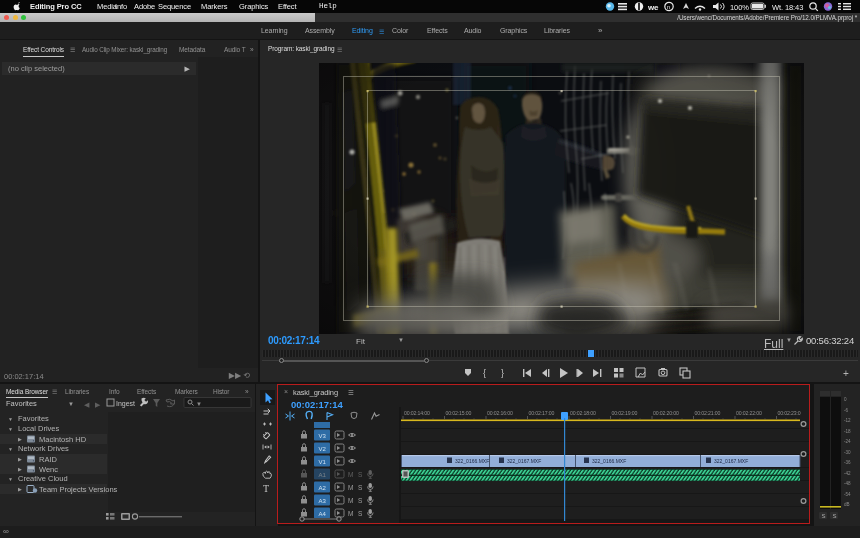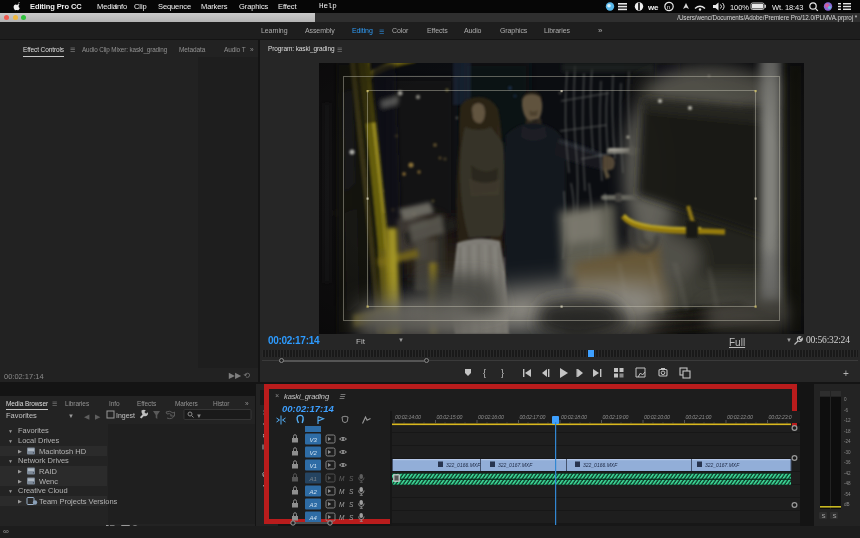--- a/index.html
+++ b/index.html
@@ -39,48 +39,48 @@
 
 #progpanel { left:260px; top:40px; width:600px; height:342px; background:#262626; }
 #video { position:absolute; left:59px; top:23px; width:485px; height:271px; background:#0d0d10; }
 #prog-controls { position:absolute; left:0; top:294px; width:600px; height:16px; }
 #scrubber { position:absolute; left:2px; top:310px; width:596px; height:7px; background:#191919;
   background-image:repeating-linear-gradient(90deg, #2a2a2a 0 1px, transparent 1px 3px); }
 #zoombar { position:absolute; left:2px; top:317px; width:596px; height:7px; }
 #transport { position:absolute; left:0; top:324px; width:600px; height:18px; color:#c8c8c8; }
 
 
-#mediapanel { left:0; top:396px; width:255px; height:142px; background:#232323; }
+#mediapanel { left:0; top:384px; width:255px; height:142px; background:#232323; }
 #mediapanel .rightpane { position:absolute; left:108px; top:28px; width:147px; height:100px; background:#1f1f1f; }
 
 
 #toolspanel { left:256px; top:384px; width:22px; height:142px; background:#232323; color:#c6c6c6; }
 
 
-#timeline { left:264px; top:384px; width:533px; height:140px; background:#1d1d1d;
-  border:5px solid #b91c1c;font-style:italic; }
+#timeline { left:277px; top:384px; width:533px; height:140px; background:#1d1d1d;
+  border:1px solid #b91c1c; }
 #tl-tc { position:absolute; left:13px; top:14px; color:#3ea0ff; font-size:9.5px; font-weight:bold; letter-spacing:0; }
 
 
 #meters { left:814px; top:384px; width:46px; height:142px; background:#232323; }
 
 
 #statusbar { left:0; top:526px; width:860px; height:12px; background:#1d1d1d; }
 </style></head>
 <body>
 <div id="stage">
 
 <div class="abs" id="menubar">
   <svg width="10" height="11" viewBox="0 0 10 11" style="position:absolute; left:13px; top:1px;">
         <path d="M 6.9 1.1 Q 5.5 1.2 5.0 2.4 Q 6.5 2.6 6.9 1.1 Z M 5.0 3.1 Q 6.0 3.1 6.6 3.5 Q 5.5 4.2 5.6 5.4 Q 5.7 6.6 6.8 7.0 Q 6.3 8.3 5.5 9.0 Q 4.9 9.5 4.2 9.1 Q 3.6 8.8 3.0 9.1 Q 2.2 9.5 1.6 8.7 Q 0.5 7.4 0.6 5.7 Q 0.7 3.8 2.4 3.6 Q 3.1 3.5 3.6 3.8 Q 4.0 4.0 4.5 3.7 Q 4.7 3.6 5.0 3.1 Z" fill="#f0f0f0"></path>
       </svg>
   <span style="left:30px; font-weight:bold;">Editing Pro CC</span>
   <span style="left:97px;">Media</span>
   <span style="left:115px;">Info</span>
-  <span style="left:134px;">Clip</span>
+  <span style="left:134px;">Adobe</span>
   <span style="left:158px;text-align:right;">Sequence</span>
   <span style="left:201px;">Markers</span>
   <span style="left:239px;">Graphics</span>
   <span style="left:278px;">Effect</span>
   <span style="left:319px;font-family:Liberation Mono, monospace;">Help</span>
   <svg width="260" height="13" viewBox="0 0 260 13" style="position:absolute; left:600px; top:0;" xmlns="http://www.w3.org/2000/svg">
     <circle cx="10" cy="6.5" r="4.2" fill="#59b7e8"></circle>
         <circle cx="9" cy="5.8" r="1.8" fill="#d8f0fa"></circle>
     <g fill="#e8e8e8">
           <rect x="18" y="3" width="9" height="1.6"></rect>
@@ -140,20 +140,21 @@
 </div>
 
 <div class="abs" id="fxpanel">
   <div class="tabtxt tabactive" style="left:23px; top:6px; border-bottom:1px solid #c8c8c8; padding-bottom:3px;">Effect Controls</div>
   <div class="tabtxt" style="left:70px; top:6px; font-size:6px; color:#9a9a9a;">☰</div>
   <div class="tabtxt" style="left:82px; top:6px; font-size:6.3px;">Audio Clip Mixer: kaski_grading</div>
   <div class="tabtxt" style="left:179px; top:6px;">Metadata</div>
   <div class="tabtxt" style="left:224px; top:6px;">Audio T</div>
   <div class="tabtxt" style="left:250px; top:6px;">»</div>
   <div class="minipane"></div>
+  <div class="nosel">(no clip selected)<span class="arr">▶</span></div>
   <div class="botbar">
     <span style="position:absolute; left:4px; top:4px;">00:02:17:14</span>
     <span style="position:absolute; right:8px; top:3px; font-size:8px; color:#7e7e7e;">▶▶&nbsp;⟲</span>
   </div>
 </div>
 
 <div class="abs" id="progpanel">
   <div class="tabtxt tabactive" style="left:8px; top:5px;">Program: kaski_grading</div>
   <div class="tabtxt" style="left:77px; top:6px; font-size:6px;">☰</div>
   <div id="video">
@@ -434,26 +435,26 @@
       <rect x="435.5" y="27" width="2.2" height="2.2"></rect>
       <rect x="47.5" y="242.5" width="2.2" height="2.2"></rect>
       <rect x="435.5" y="242.5" width="2.2" height="2.2"></rect>
     </g>
   </svg>
   </div>
   <div id="prog-controls">
     <span style="position:absolute; left:8px; top:1px; color:#2d9bff; font-size:10px; font-weight:bold; letter-spacing:-0.3px;">00:02:17:14</span>
     <span style="position:absolute; left:96px; top:3px; color:#bcbcbc; font-size:8px;">Fit</span>
     <span style="position:absolute; left:138px; top:3px; color:#9a9a9a; font-size:6px;">▼</span>
-    <span style="position:absolute; left:469px; top:3px; color:#bcbcbc; font-size:10px;text-decoration:underline;">Full</span>
+    <span style="position:absolute; left:504px; top:3px; color:#bcbcbc; font-size:12px;text-decoration:underline;">Full</span>
     <span style="position:absolute; left:526px; top:3px; color:#9a9a9a; font-size:6px;">▼</span>
     <svg width="10" height="10" viewBox="0 0 10 10" style="position:absolute; left:533px; top:2px;">
           <path d="M 1.5 8.5 L 5 5 M 5 5 q -1.5 -2.5 0.5 -4 q 1 -0.7 2.2 -0.3 L 6 2.4 l 1.6 1.6 l 1.7 -1.7 q 0.3 1.3 -0.5 2.2 q -1.5 1.5 -3.8 0.5" stroke="#c0c0c0" stroke-width="1.1" fill="none"></path>
         </svg>
-    <span style="position:absolute; left:546px; top:1px; color:#d4d4d4; font-size:9.5px; letter-spacing:-0.2px;font-family:Liberation Serif, serif;">00:56:32:24</span>
+    <span style="position:absolute; left:546px; top:1px; color:#d4d4d4; font-size:9.5px; letter-spacing:-0.2px;">00:56:32:24</span>
   </div>
   <div id="scrubber"></div>
   <div style="position:absolute; left:328px; top:310px; width:6px; height:7px; background:#3ea0ff;"></div>
   <div id="zoombar">
     <div style="position:absolute; left:0; top:3px; width:596px; height:1px; background:#3a3a3a;"></div>
     <div style="position:absolute; left:17px; top:3px; width:145px; height:1.5px; background:#555;"></div>
     <div style="position:absolute; left:17px; top:1px; width:5px; height:5px; border-radius:50%; background:#232323; border:1px solid #8a8a8a;"></div>
     <div style="position:absolute; left:162px; top:1px; width:5px; height:5px; border-radius:50%; background:#232323; border:1px solid #8a8a8a;"></div>
   </div>
   <div id="transport">

